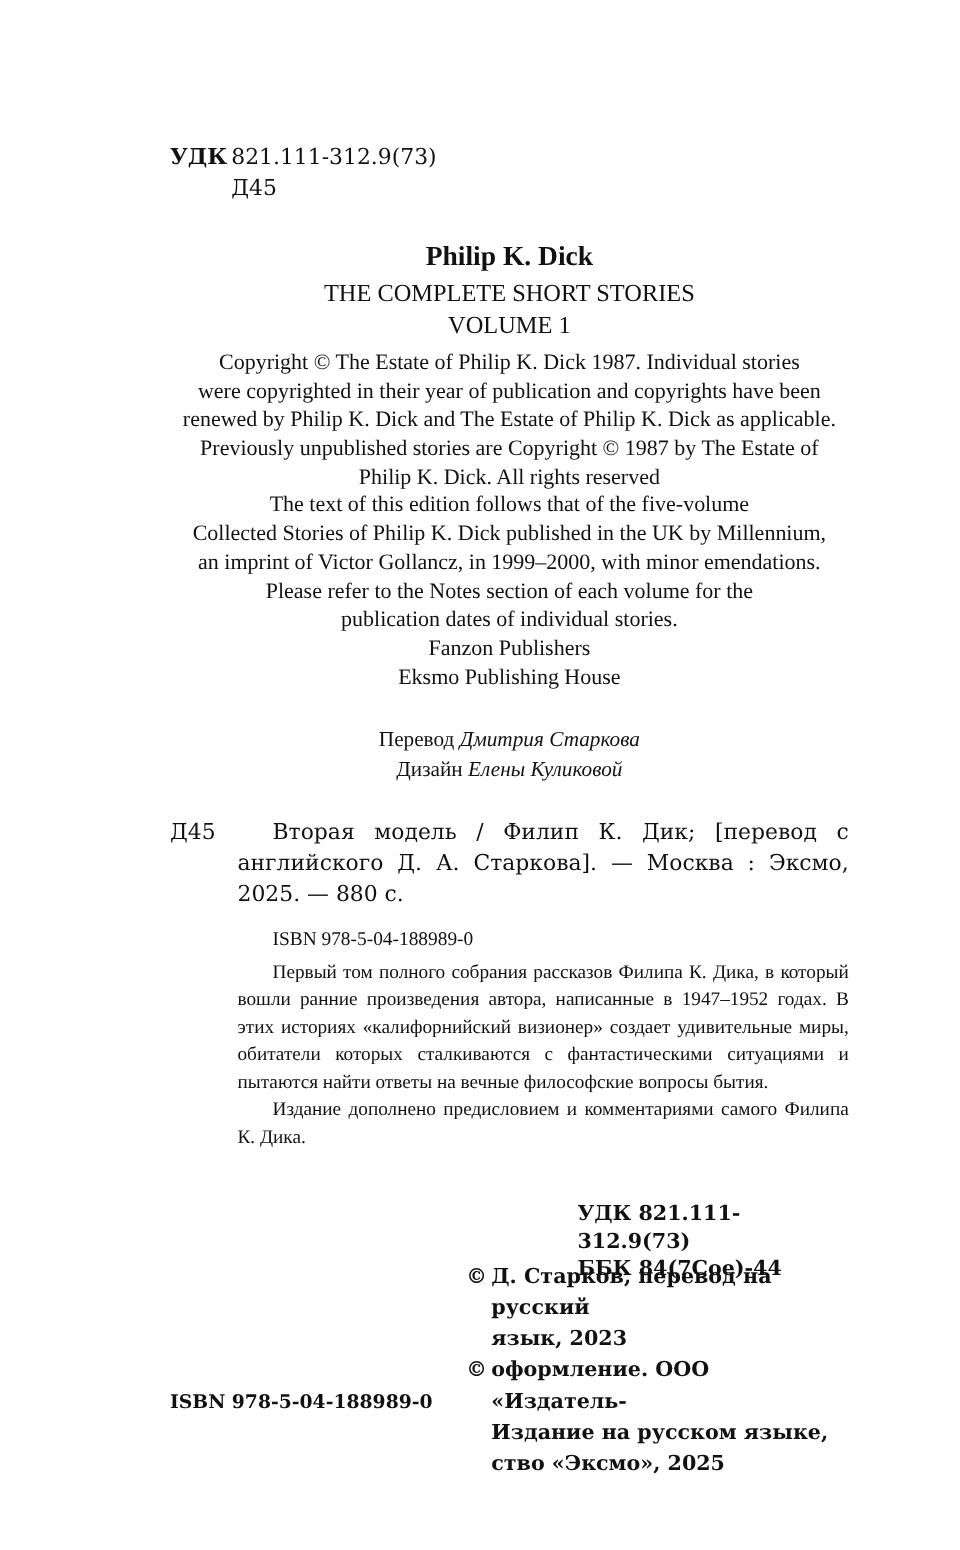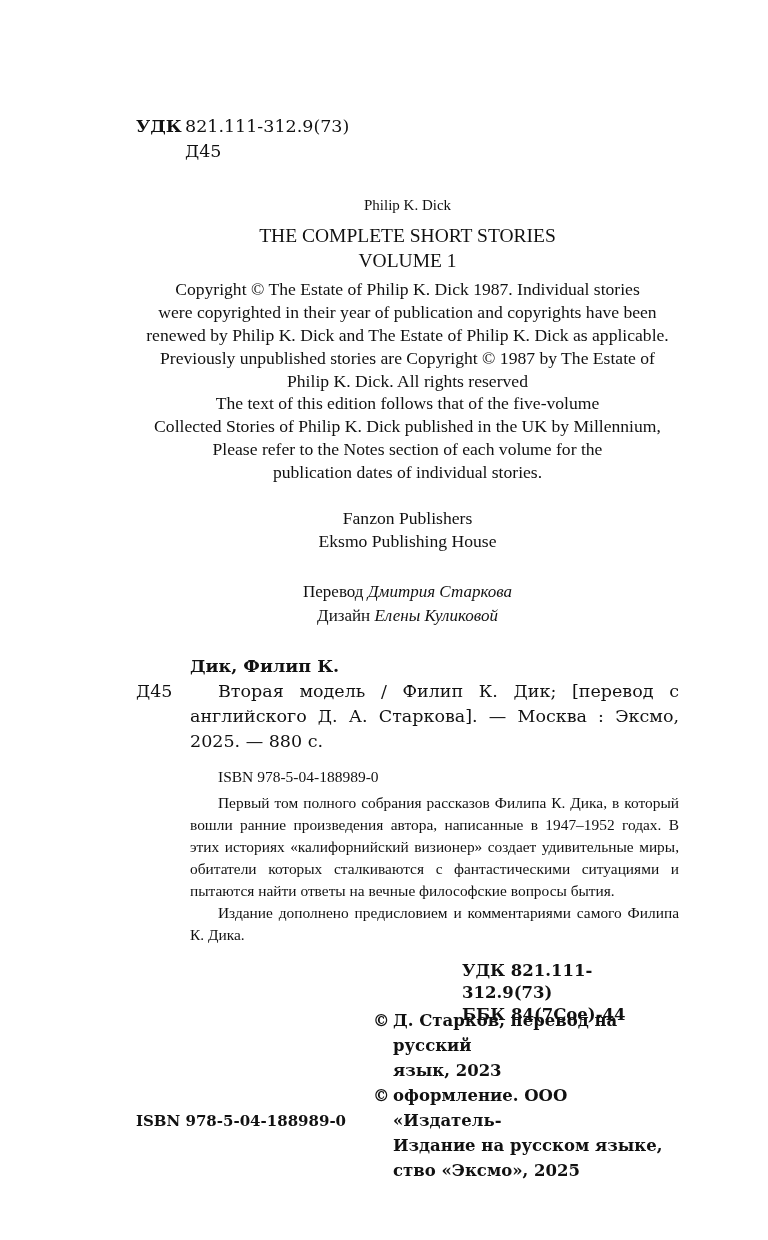--- a/index.html
+++ b/index.html
@@ -37,21 +37,21 @@
     .class-indent { padding-left: 49px; }
 
     
     .center {
       position: absolute;
       left: 0;
       width: 543px;
       text-align: center;
       font-family: "Liberation Serif", "DejaVu Serif", serif;
     }
-    .author-en { top: 192px; font-size: 15px; line-height: 26px; }
+    .author-en { top: 192px; font-size: 22px; line-height: 26px; font-weight: bold; }
     .title-en { top: 223px; font-size: 19.5px; line-height: 25px; }
     .copyright-en {
       top: 278px;
       font-size: 17.6px;
       line-height: 23px;
     }
     .copyright-en .line, .edition-en .line, .publisher-en .line { display: block; }
     .edition-en { top: 392px; font-size: 17.6px; line-height: 23px; }
     .publisher-en { top: 507px; font-size: 17.6px; line-height: 23px; }
     .credits { top: 580px; font-size: 17px; line-height: 24px; }
@@ -154,20 +154,21 @@
     <span class="line">Copyright © The Estate of Philip K. Dick 1987. Individual stories</span>
     <span class="line">were copyrighted in their year of publication and copyrights have been</span>
     <span class="line">renewed by Philip K. Dick and The Estate of Philip K. Dick as applicable.</span>
     <span class="line">Previously unpublished stories are Copyright © 1987 by The Estate of</span>
     <span class="line">Philip K. Dick. All rights reserved</span>
   </div>
 
   <div class="center edition-en">
     <span class="line">The text of this edition follows that of the  five-volume</span>
     <span class="line">Collected Stories of Philip K. Dick published in the UK by Millennium,</span>
+    <span class="line">an imprint of Victor Gollancz, in 1999–2000, with minor emendations.</span>
     <span class="line">Please refer to the Notes section of each volume for the</span>
     <span class="line">publication dates of individual stories.</span>
   </div>
 
   <div class="center publisher-en">
     <span class="line">Fanzon Publishers</span>
     <span class="line">Eksmo Publishing House</span>
   </div>
 
   <div class="center credits">
@@ -175,21 +176,20 @@
       <span>Перевод</span>
       <em>Дмитрия Старкова</em>
     </span>
     <span class="line">
       <span>Дизайн</span>
       <em>Елены Куликовой</em>
     </span>
   </div>
 
   <div class="entry">
-    <div class="entry-author">Дик, Филип К.</div>
     <div class="entry-body">
       <span class="entry-code">Д45</span>
       <span>Вторая модель / Филип К. Дик; [перевод с английского Д. А. Старкова]. — Москва : Эксмо, 2025. — 880 с.</span>
     </div>
     <div class="entry-isbn">ISBN 978-5-04-188989-0</div>
     <div class="annotation">
       <p>Первый том полного собрания рассказов Филипа К. Дика, в который вошли ранние произведения автора, написанные в 1947–1952 годах. В этих историях «калифорнийский визионер» создает удивительные миры, обитатели которых сталкиваются с фантастическими ситуациями и пытаются найти ответы на вечные философские вопросы бытия.</p>
       <p>Издание дополнено предисловием и комментариями самого Филипа К. Дика.</p>
     </div>
   </div>

